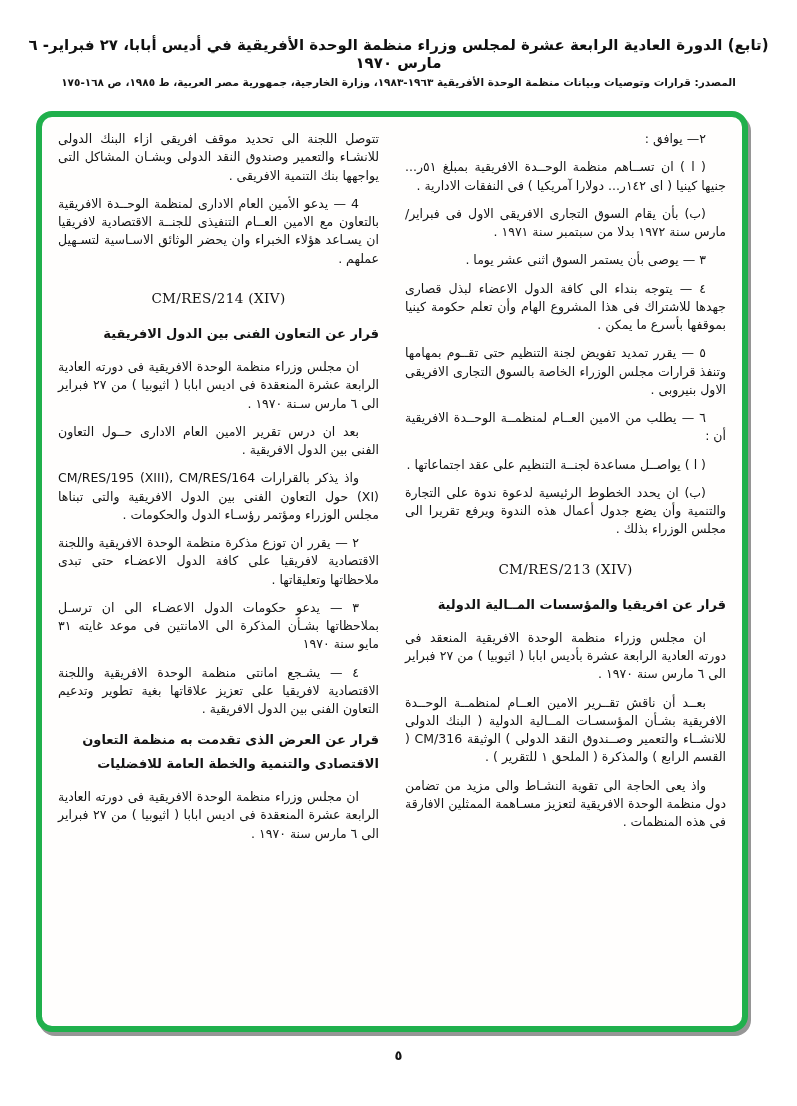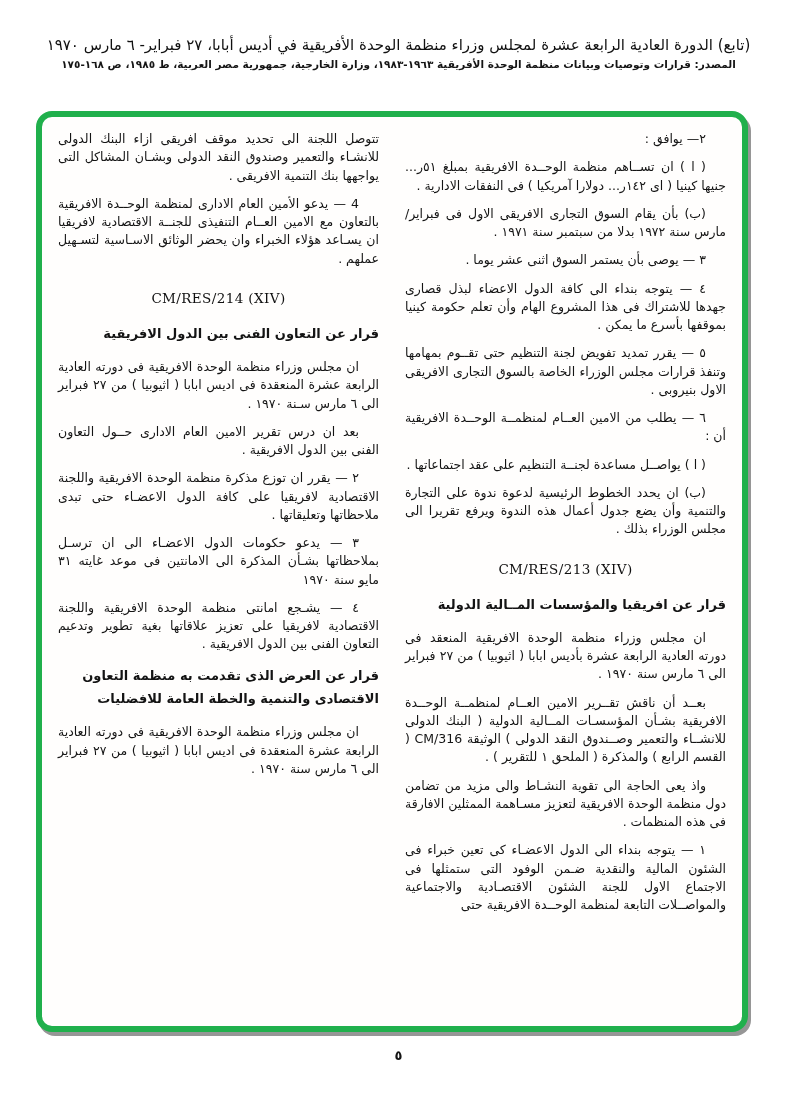--- a/index.html
+++ b/index.html
@@ -7,21 +7,21 @@
     width:797px;height:1106px;position:relative;
     background:#ffffff;color:#141414;
     font-family:"DejaVu Sans",sans-serif;
     overflow:hidden;
   }
   .header{
     position:absolute;top:36px;left:8px;right:8px;
     text-align:center;direction:rtl;
   }
   .header-title{
-    font-size:15px;font-weight:normal;letter-spacing:0;
+    font-size:15px;font-weight:bold;letter-spacing:0;
     color:#101010;
   }
   .header-source{
     font-size:10.5px;font-weight:bold;margin-top:4px;color:#151515;
   }
   .content-frame{
     position:absolute;left:36px;top:111px;width:712px;height:921px;
     box-sizing:border-box;
     border:6px solid #20b04c;
     border-radius:16px;
@@ -76,30 +76,30 @@
       <div class="para">٤ — يتوجه بنداء الى كافة الدول الاعضاء لبذل قصارى جهدها للاشتراك فى هذا المشروع الهام وأن تعلم حكومة كينيا بموقفها بأسرع ما يمكن .</div>
       <div class="para">٥ — يقرر تمديد تفويض لجنة التنظيم حتى تقــوم بمهامها وتنفذ قرارات مجلس الوزراء الخاصة بالسوق التجارى الافريقى الاول بنيروبى .</div>
       <div class="para">٦ — يطلب من الامين العــام لمنظمــة الوحــدة الافريقية أن :</div>
       <div class="para">( ا ) يواصــل مساعدة لجنــة التنظيم على عقد اجتماعاتها .</div>
       <div class="para">(ب) ان يحدد الخطوط الرئيسية لدعوة ندوة على التجارة والتنمية وأن يضع جدول أعمال هذه الندوة ويرفع تقريرا الى مجلس الوزراء بذلك .</div>
       <div class="ref">CM/RES/213 (XIV)</div>
       <div class="heading">قرار عن افريقيا والمؤسسات المــالية الدولية</div>
       <div class="para">ان مجلس وزراء منظمة الوحدة الافريقية المنعقد فى دورته العادية الرابعة عشرة بأديس ابابا ( اثيوبيا ) من ٢٧ فبراير الى ٦ مارس سنة ١٩٧٠ .</div>
       <div class="para">بعــد أن ناقش تقــرير الامين العــام لمنظمــة الوحــدة الافريقية بشـأن المؤسسـات المــالية الدولية ( البنك الدولى للانشــاء والتعمير وصــندوق النقد الدولى ) الوثيقة CM/316 ( القسم الرابع ) والمذكرة ( الملحق ١ للتقرير ) .</div>
       <div class="para">واذ يعى الحاجة الى تقوية النشـاط والى مزيد من تضامن دول منظمة الوحدة الافريقية لتعزيز مسـاهمة الممثلين الافارقة فى هذه المنظمات .</div>
-      <div class="para">١ — يتوجه بنداء الى الدول الاعضـاء كى تعين خبراء فى الشئون المالية والنقدية ضـمن الوفود التى ستمثلها فى الاجتماع الاول للجنة الشئون الاقتصـادية والاجتماعية والمواصــلات التابعة لمنظمة الوحــدة الافريقية حتى</div>
     </div>
 
     <div class="col">
       <div class="para no-indent">تتوصل اللجنة الى تحديد موقف افريقى ازاء البنك الدولى للانشـاء والتعمير وصندوق النقد الدولى وبشـان المشاكل التى يواجهها بنك التنمية الافريقى .</div>
       <div class="para">4 — يدعو الأمين العام الادارى لمنظمة الوحــدة الافريقية بالتعاون مع الامين العــام التنفيذى للجنــة الاقتصادية لافريقيا ان يسـاعد هؤلاء الخبراء وان يحضر الوثائق الاسـاسية لتسـهيل عملهم .</div>
       <div class="ref">CM/RES/214 (XIV)</div>
       <div class="heading">قرار عن التعاون الفنى بين الدول الافريقية</div>
       <div class="para">ان مجلس وزراء منظمة الوحدة الافريقية فى دورته العادية الرابعة عشرة المنعقدة فى اديس ابابا ( اثيوبيا ) من ٢٧ فبراير الى ٦ مارس سـنة ١٩٧٠ .</div>
       <div class="para">بعد ان درس تقرير الامين العام الادارى حــول التعاون الفنى بين الدول الافريقية .</div>
+      <div class="para">واذ يذكر بالقرارات CM/RES/195 (XIII), CM/RES/164 (XI) حول التعاون الفنى بين الدول الافريقية والتى تبناها مجلس الوزراء ومؤتمر رؤسـاء الدول والحكومات .</div>
       <div class="para">٢ — يقرر ان توزع مذكرة منظمة الوحدة الافريقية واللجنة الاقتصادية لافريقيا على كافة الدول الاعضـاء حتى تبدى ملاحظاتها وتعليقاتها .</div>
       <div class="para">٣ — يدعو حكومات الدول الاعضـاء الى ان ترسـل بملاحظاتها بشـأن المذكرة الى الامانتين فى موعد غايته ٣١ مايو سنة ١٩٧٠</div>
       <div class="para">٤ — يشـجع امانتى منظمة الوحدة الافريقية واللجنة الاقتصادية لافريقيا على تعزيز علاقاتها بغية تطوير وتدعيم التعاون الفنى بين الدول الافريقية .</div>
       <div class="heading">قرار عن العرض الذى تقدمت به منظمة التعاون الاقتصادى والتنمية والخطة العامة للافضليات</div>
       <div class="para">ان مجلس وزراء منظمة الوحدة الافريقية فى دورته العادية الرابعة عشرة المنعقدة فى اديس ابابا ( اثيوبيا ) من ٢٧ فبراير الى ٦ مارس سنة ١٩٧٠ .</div>
     </div>
 
   </div>
 </div>
 

